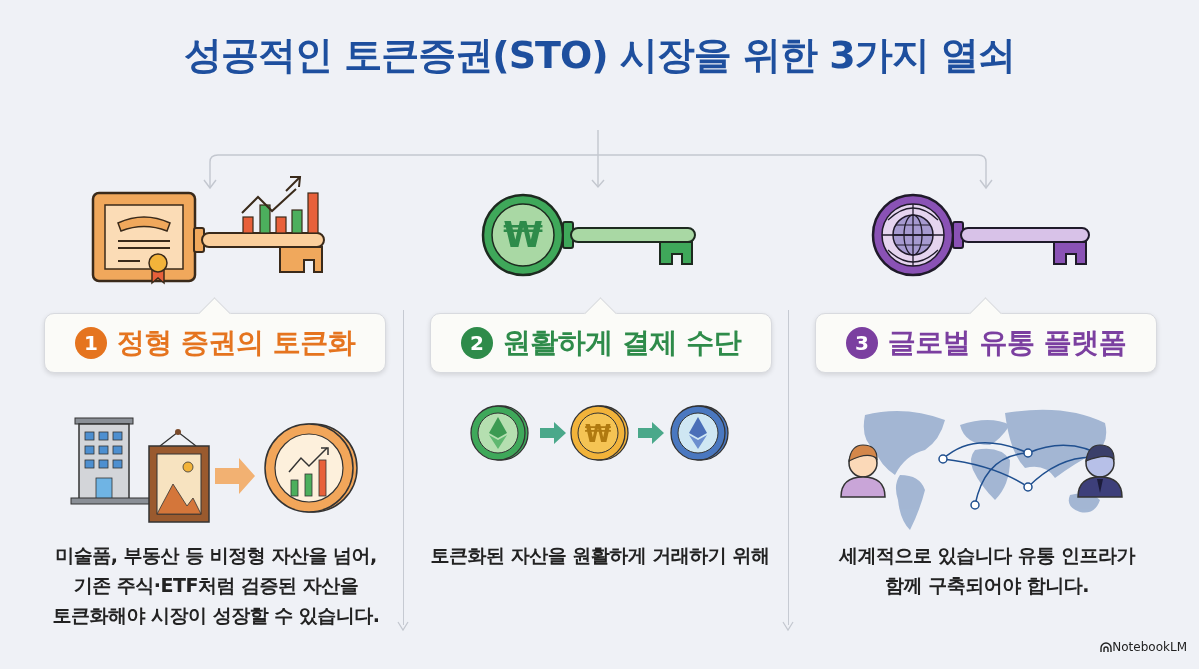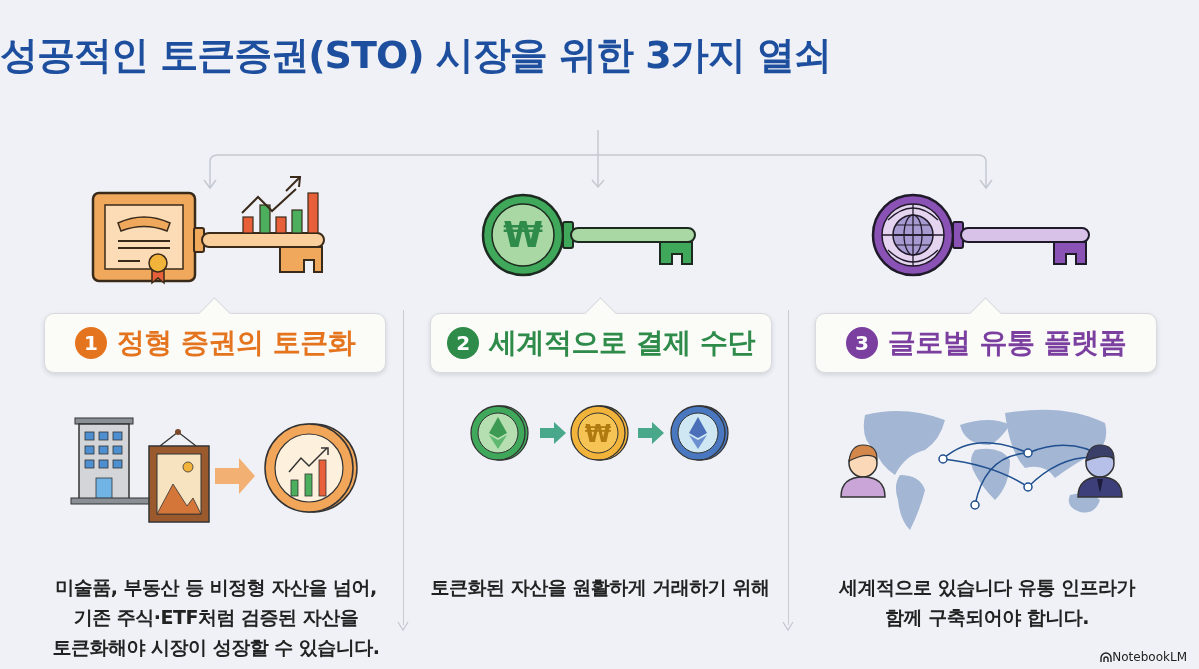--- a/index.html
+++ b/index.html
@@ -1,26 +1,26 @@
 <!DOCTYPE html>
 <html><head>
 <meta charset="utf-8">
 <style>
   html,body{margin:0;padding:0;}
   body{width:1199px;height:669px;background:#eff1f6;position:relative;overflow:hidden;font-family:"DejaVu Sans","Liberation Sans",sans-serif;}
-  .title{position:absolute;left:0;right:0;top:30px;text-align:left;font-size:38px;font-weight:bold;color:#1e4f9e;letter-spacing:-1px;}
+  .title{position:absolute;left:0;right:0;top:30px;text-align:center;font-size:38px;font-weight:bold;color:#1e4f9e;letter-spacing:-1px;}
   .connector{position:absolute;left:0;top:0;}
   .key{position:absolute;}
   .label-box{position:absolute;background:#fbfbf8;border:1px solid #d8dadf;border-radius:10px;box-shadow:0 2px 5px rgba(0,0,0,0.12);height:58px;display:flex;align-items:center;justify-content:center;gap:10px;font-size:28px;font-weight:bold;letter-spacing:-0.5px;}
   .label-box:before{content:"";position:absolute;left:50%;top:-12px;margin-left:-12px;width:22px;height:22px;background:#fbfbf8;border-left:1px solid #d8dadf;border-top:1px solid #d8dadf;transform:rotate(45deg);}
   .badge{width:32px;height:32px;border-radius:50%;color:#fff;display:flex;align-items:center;justify-content:center;font-size:20px;font-weight:bold;position:relative;z-index:1;}
   .label-text{position:relative;z-index:1;}
-  .desc{position:absolute;text-align:center;font-size:19px;font-weight:bold;color:#222;line-height:30px;width:380px;letter-spacing:-0.5px;margin-top:32px;}
+  .desc{position:absolute;text-align:center;font-size:19px;font-weight:bold;color:#222;line-height:30px;width:380px;letter-spacing:-0.5px;}
   .divider{position:absolute;width:1px;background:#c6cad2;top:310px;height:315px;}
-  .watermark{position:absolute;right:12px;bottom:5px;font-size:12px;color:#222;display:flex;align-items:center;}
+  .watermark{position:absolute;right:12px;bottom:15px;font-size:12px;color:#222;display:flex;align-items:center;}
 </style>
 </head>
 <body>
 
 <div class="title">성공적인 토큰증권(STO) 시장을 위한 3가지 열쇠</div>
 
 <svg class="connector" width="1199" height="669">
   <g fill="none" stroke="#c3c7cf" stroke-width="1.4">
     <line x1="598" y1="130" x2="598" y2="186"></line>
     <path d="M210 188 L210 162 Q210 155 218 155 L978 155 Q986 155 986 162 L986 188"></path>
@@ -84,21 +84,21 @@
   <rect x="91" y="36" width="128" height="14" rx="7" fill="#d8c2e8" stroke="#1f1a2a" stroke-width="2"></rect>
   <path d="M184 50 h32 v22 h-10 v-10 h-10 v10 h-12z" fill="#8a52b5" stroke="#1f1a2a" stroke-width="2"></path>
 </svg>
 
 <div class="label-box" style="left:44px;top:313px;width:340px;color:#e5741f;">
   <span class="badge" style="background:#e5741f">1</span>
   <span class="label-text">정형 증권의 토큰화</span>
 </div>
 <div class="label-box" style="left:430px;top:313px;width:340px;color:#2e8b4a;">
   <span class="badge" style="background:#2e8b4a">2</span>
-  <span class="label-text">세계적으로 결제 수단</span>
+  <span class="label-text">원활하게 결제 수단</span>
 </div>
 <div class="label-box" style="left:815px;top:313px;width:340px;color:#7b3fa0;">
   <span class="badge" style="background:#7b3fa0">3</span>
   <span class="label-text">글로벌 유통 플랫폼</span>
 </div>
 
 <svg style="position:absolute;left:65px;top:408px" width="300" height="115" viewBox="0 0 300 115">
   <g>
     <rect x="10" y="10" width="58" height="6" fill="#8a8f96" stroke="#333" stroke-width="1"></rect>
     <rect x="14" y="16" width="50" height="76" fill="#d3d5d9" stroke="#333" stroke-width="1.5"></rect>

